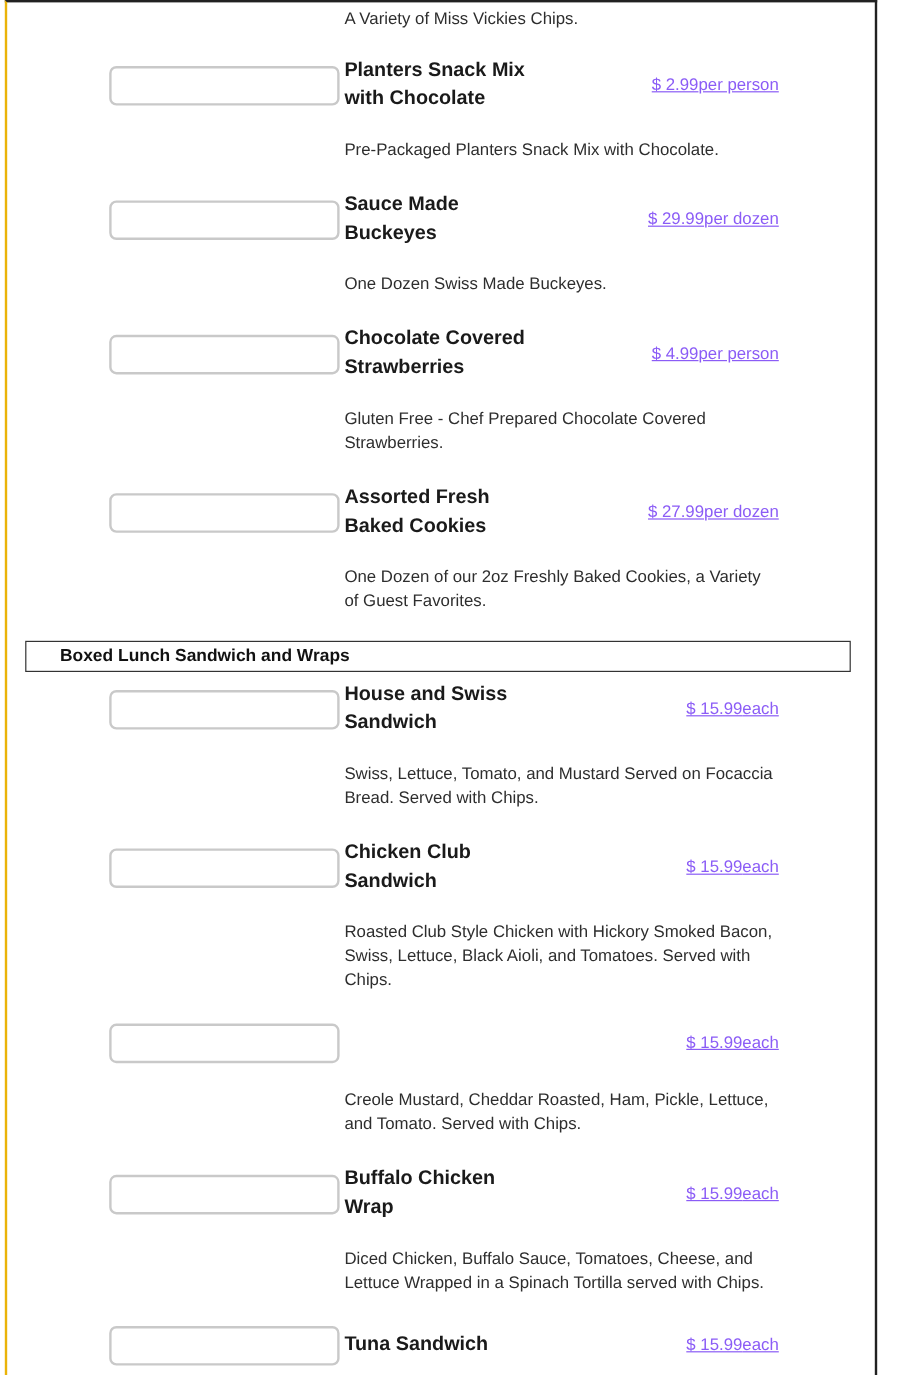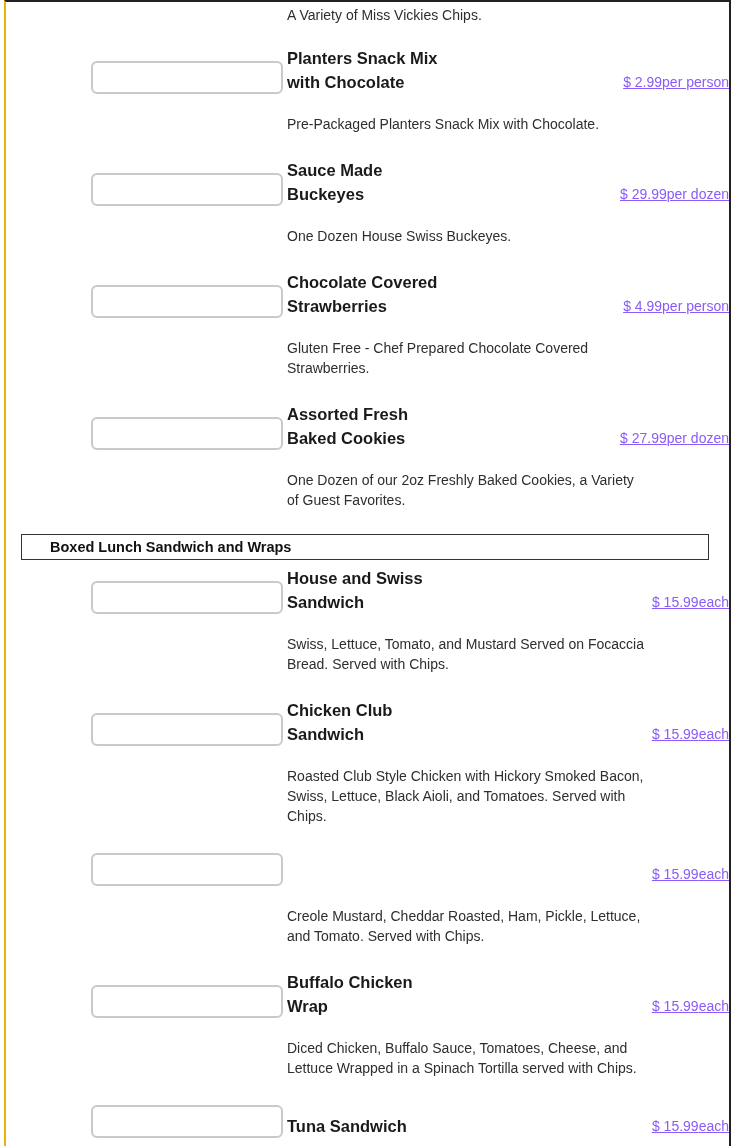--- a/index.html
+++ b/index.html
@@ -35,22 +35,23 @@
     margin-left: 281px;
   }
   .leading-desc {
     margin-bottom: 21px;
   }
   .menu-item {
     margin-bottom: 24px;
   }
   .item-row {
     display: flex;
-    align-items: flex-end;
+    align-items: center;
     padding-left: 85px;
+    padding-right: 80px;
     box-sizing: border-box;
     width: 100%;
   }
   .qty-input {
     flex: 0 0 auto;
     width: 192px;
     height: 33px;
     box-sizing: border-box;
     border: 2px solid #c9c9c9;
     border-radius: 6px;
@@ -122,21 +123,21 @@
 
   <div class="menu-item">
     <div class="item-row header-row">
       <input type="text" class="qty-input" style="">
       <div class="item-name">Sauce Made Buckeyes</div>
       <div class="price-group">
         <span class="item-price">$ 29.99</span>
         <span class="item-unit">per dozen</span>
       </div>
     </div>
-    <p class="desc item-desc">One Dozen House Swiss Buckeyes.</p>
+    <p class="desc item-desc">One Dozen Swiss Made Buckeyes.</p>
   </div>
 
   <div class="menu-item">
     <div class="item-row header-row">
       <input type="text" class="qty-input" style="">
       <div class="item-name">Chocolate Covered Strawberries</div>
       <div class="price-group">
         <span class="item-price">$ 4.99</span>
         <span class="item-unit">per person</span>
       </div>

